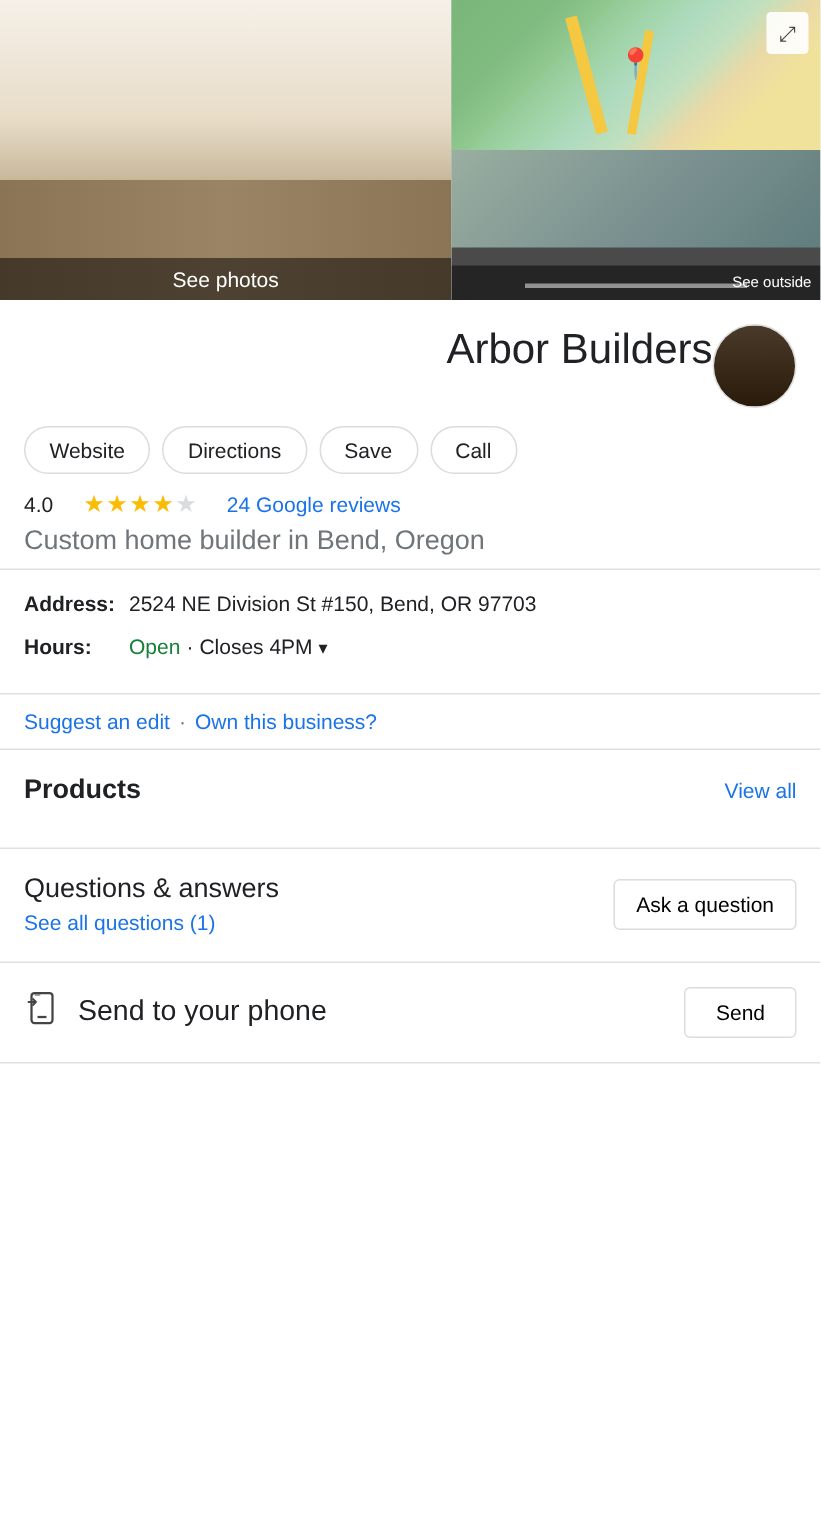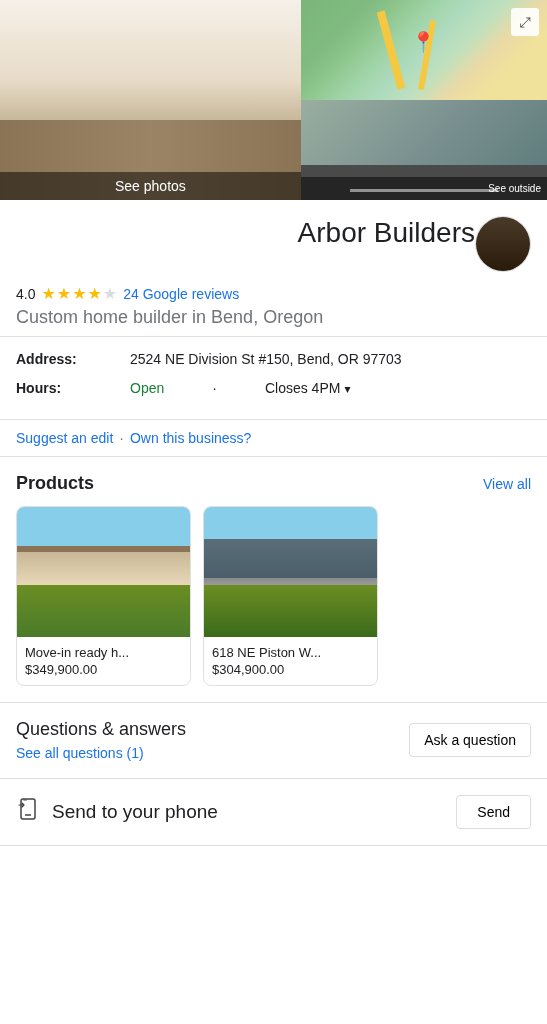--- a/index.html
+++ b/index.html
@@ -185,21 +185,21 @@
       font-size: 14px;
       cursor: pointer;
       color: #202124;
       white-space: nowrap;
     }
 
     
     .rating-row {
       display: flex;
       align-items: center;
-      gap: 6px;
+      gap: 20px;
       margin-bottom: 4px;
     }
     .rating-number {
       font-size: 14px;
       color: #202124;
     }
     .stars {
       display: flex;
       gap: 1px;
     }
@@ -234,21 +234,20 @@
       line-height: 1.5;
     }
     .detail-label {
       font-weight: 700;
       color: #202124;
       min-width: 70px;
       flex-shrink: 0;
     }
     .detail-value {
       color: #202124;
-      margin-left: 44px;
     }
     .detail-value.hours-open {
       color: #188038;
       font-weight: 500;
     }
     .detail-value.hours-close {
       color: #202124;
     }
     .hours-row {
       display: flex;
@@ -465,20 +464,26 @@
 </div>
 
 <div class="business-section">
   <div class="business-header">
     <h1 class="business-name">Arbor Builders</h1>
     <div class="business-avatar">
       <div class="business-avatar-inner"></div>
     </div>
   </div>
 
+  <div class="action-buttons">
+    <button class="action-btn">Website</button>
+    <button class="action-btn">Directions</button>
+    <button class="action-btn">Save</button>
+    <button class="action-btn">Call</button>
+  </div>
 
   <div class="rating-row">
     <span class="rating-number">4.0</span>
     <div class="stars">
       <span class="star">★</span>
       <span class="star">★</span>
       <span class="star">★</span>
       <span class="star">★</span>
       <span class="star-empty">★</span>
     </div>
@@ -506,40 +511,20 @@
 <div class="edit-links">
   <a class="edit-link">Suggest an edit</a>
   <span class="edit-separator">·</span>
   <a class="edit-link">Own this business?</a>
 </div>
 
 <div class="products-section">
   <div class="section-header">
     <span class="section-title">Products</span>
     <a class="view-all-link">View all</a>
-  </div>
-  <div class="products-grid">
-    <div class="product-card">
-      <div class="product-image">
-        <div class="product-img-1"></div>
-      </div>
-      <div class="product-info">
-        <div class="product-name">Move-in ready h...</div>
-        <div class="product-price">$349,900.00</div>
-      </div>
-    </div>
-    <div class="product-card">
-      <div class="product-image">
-        <div class="product-img-2"></div>
-      </div>
-      <div class="product-info">
-        <div class="product-name">618 NE Piston W...</div>
-        <div class="product-price">$304,900.00</div>
-      </div>
-    </div>
   </div>
 </div>
 
 <div class="qa-section">
   <div class="qa-left">
     <div class="qa-title">Questions &amp; answers</div>
     <a class="qa-link">See all questions (1)</a>
   </div>
   <button class="ask-btn">Ask a question</button>
 </div>

